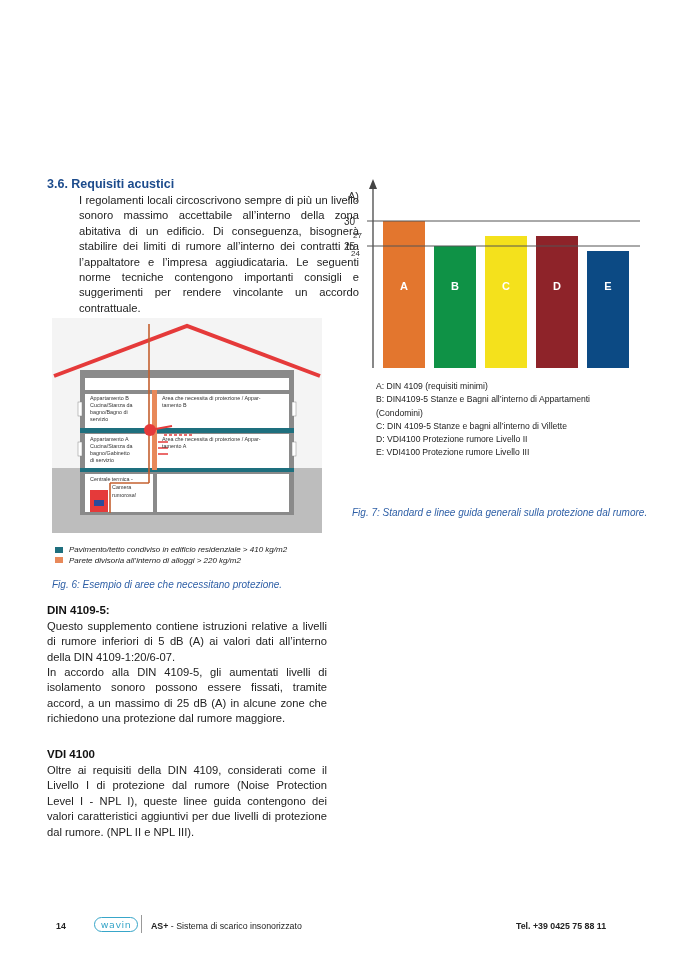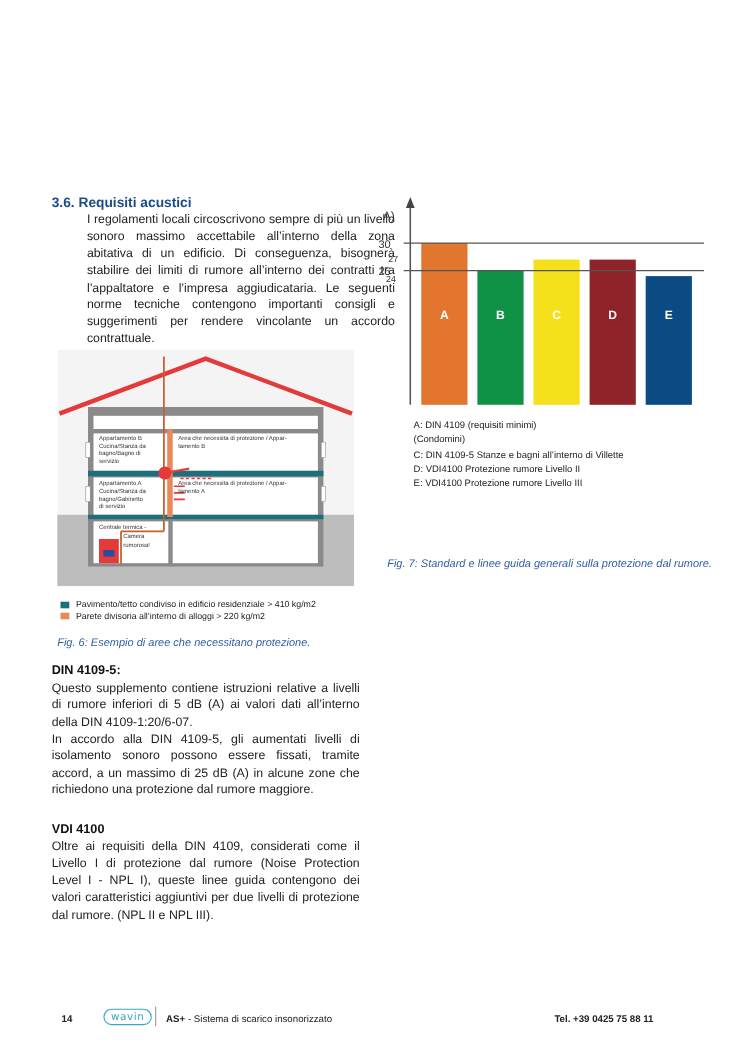--- a/index.html
+++ b/index.html
@@ -4,21 +4,21 @@
 <style>
   html, body { margin:0; padding:0; background:#ffffff; }
   body { width:678px; height:959px; position:relative; overflow:hidden; font-family:"Liberation Sans", sans-serif; color:#1e1e1e; }
   .abs { position:absolute; }
   .h-section { left:47px; top:177px; font-size:12.5px; font-weight:bold; color:#1c4b8c; }
   .para { font-size:11.2px; line-height:15.4px; text-align:justify; color:#222; }
   .p1 { left:47px; top:193px; width:280px;margin-left:32px; }
   .h-sub { font-size:11.5px; font-weight:bold; color:#111;text-align:center; }
   .caption { font-size:10px; font-style:italic; color:#2e5fa6; }
   .legend-list { left:352px; top:380px; font-size:8.6px; line-height:13.3px; color:#222;margin-left:24px; }
-  .fig-legend { left:55px; top:545px; font-size:8px; line-height:10.5px; color:#222; }
+  .fig-legend { left:55px; top:545px; font-size:8px; line-height:10.5px; color:#222;font-style:italic; }
   .sw { display:inline-block; width:8px; height:6px; margin-right:6px; vertical-align:middle; }
   .footer { top:921px; font-size:8.8px; color:#222; }
   .wavin { left:94px; top:917px; width:42px; height:13px; border:1.3px solid #38a6c9; border-radius:8px; color:#38a6c9; font-size:9.5px; line-height:13px; text-align:center; letter-spacing:0.5px; font-family:"DejaVu Sans", sans-serif; }
   .vsep { left:141px; top:915px; width:1px; height:18px; background:#999; }
 </style>
 </head>
 <body>
 
 <div class="abs h-section">3.6. Requisiti acustici</div>
 <div class="abs para p1">I regolamenti locali circoscrivono sempre di più un livello sonoro massimo accettabile all’interno della zona abitativa di un edificio. Di conseguenza, bisognerà stabilire dei limiti di rumore all’interno dei contratti tra l’appaltatore e l’impresa aggiudicataria. Le seguenti norme tecniche contengono importanti consigli e suggerimenti per rendere vincolante un accordo contrattuale.</div>
@@ -125,24 +125,25 @@
   <g id="ticks" font-family="Liberation Sans, sans-serif" fill="#333">
       <text x="4" y="49" font-size="10">30</text>
       <text x="13" y="62" font-size="8">27</text>
       <text x="4" y="74" font-size="10">25</text>
       <text x="11" y="80" font-size="8">24</text>
     </g>
 </svg>
 
 <div class="abs legend-list">
   <div>A: DIN 4109 (requisiti minimi)</div>
+  <div>B: DIN4109-5 Stanze e Bagni all’interno di Appartamenti</div>
   <div>(Condomini)</div>
   <div>C: DIN 4109-5 Stanze e bagni all’interno di Villette</div>
   <div>D: VDI4100 Protezione rumore Livello II</div>
   <div>E: VDI4100 Protezione rumore Livello III</div>
 </div>
 <div class="abs caption" style="left:352px;top:507px">Fig. 7: Standard e linee guida generali sulla protezione dal rumore.</div>
 
 <div class="abs footer" style="left:56px;font-weight:bold">14</div>
 <div class="abs wavin">wavin</div>
 <div class="abs vsep"></div>
 <div class="abs footer" style="left:151px"><b>AS+</b><span> - Sistema di scarico insonorizzato</span></div>
-<div class="abs footer" style="left:504px;font-weight:bold">Tel. +39 0425 75 88 11</div>
+<div class="abs footer" style="left:516px;font-weight:bold">Tel. +39 0425 75 88 11</div>
 
 </body></html>

